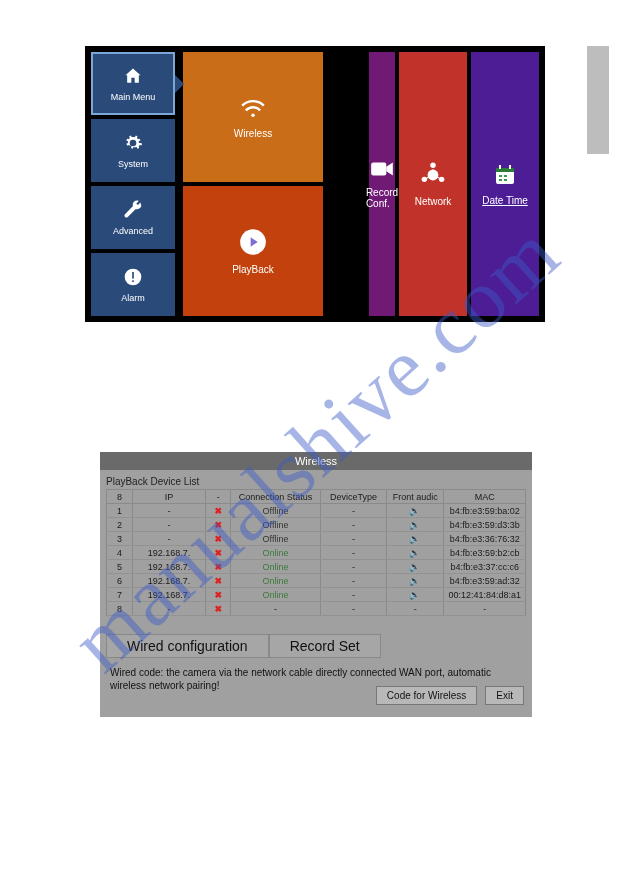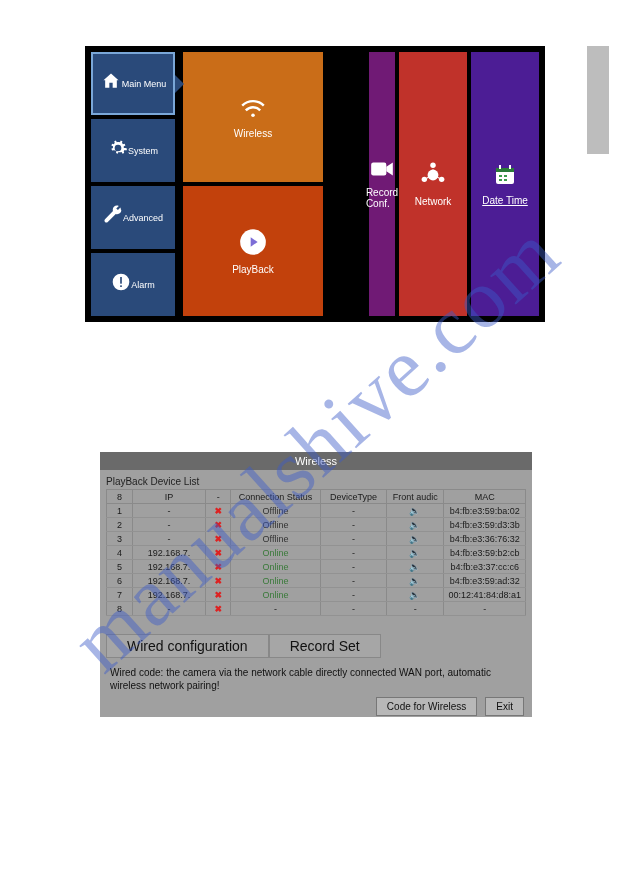--- a/index.html
+++ b/index.html
@@ -37,21 +37,21 @@
     width: 86px;
     padding: 6px 4px 6px 6px;
     display: flex;
     flex-direction: column;
     gap: 4px;
   }
   .side-tile {
     flex: 1;
     background: #2a4a7a;
     display: flex;
-    flex-direction: row;
+    flex-direction: column;
     align-items: center;
     justify-content: center;
     color: #fff;
     font-size: 9px;
     position: relative;
   }
   .side-tile.sel {
     outline: 2px solid #7aa7d8;
     outline-offset: -2px;
   }
@@ -160,21 +160,21 @@
   }
   .info-text {
     margin: 8px 10px;
     font-size: 10px;
     color: #111;
     line-height: 1.3;
   }
   .btn-row {
     position: absolute;
     right: 8px;
-    bottom: 1px;
+    bottom: 12px;
     display: flex;
     gap: 8px;
   }
   .btn {
     background: #b8b8b8;
     border: 1px solid #777;
     padding: 3px 10px;
     font-size: 10px;
     color: #111;
   }

